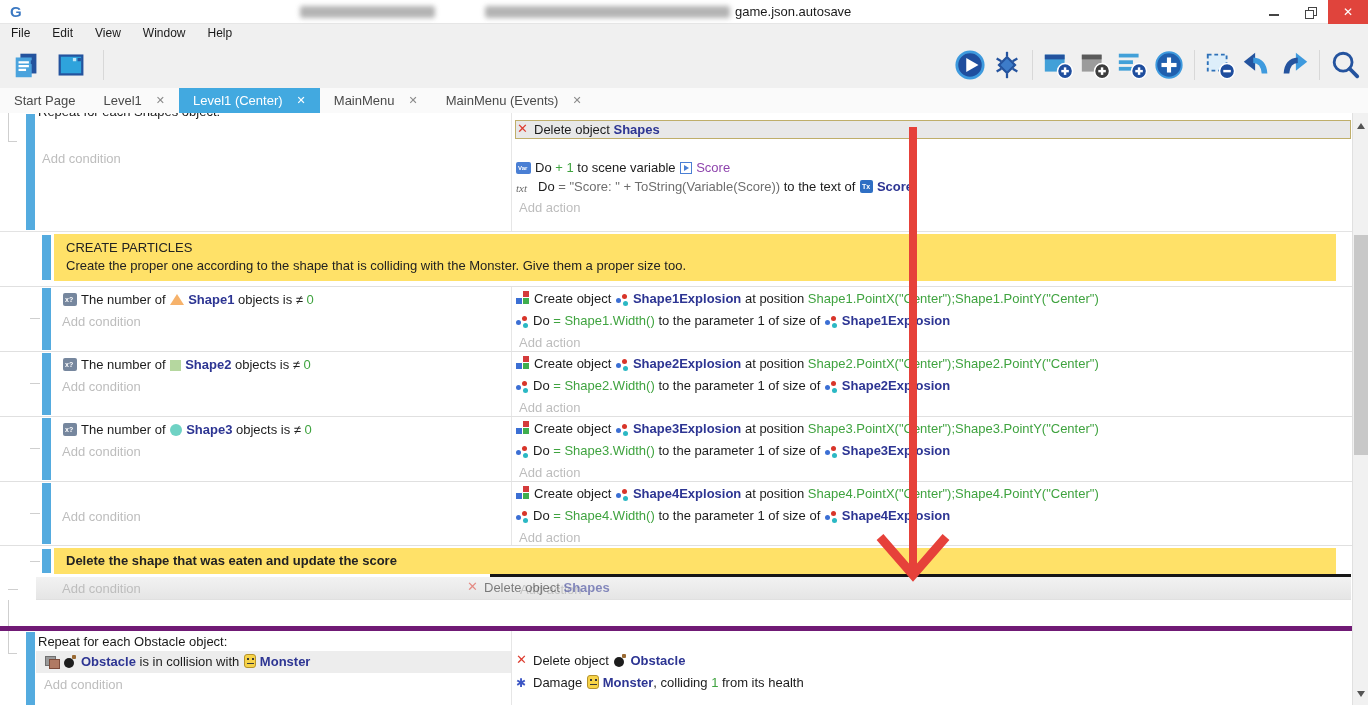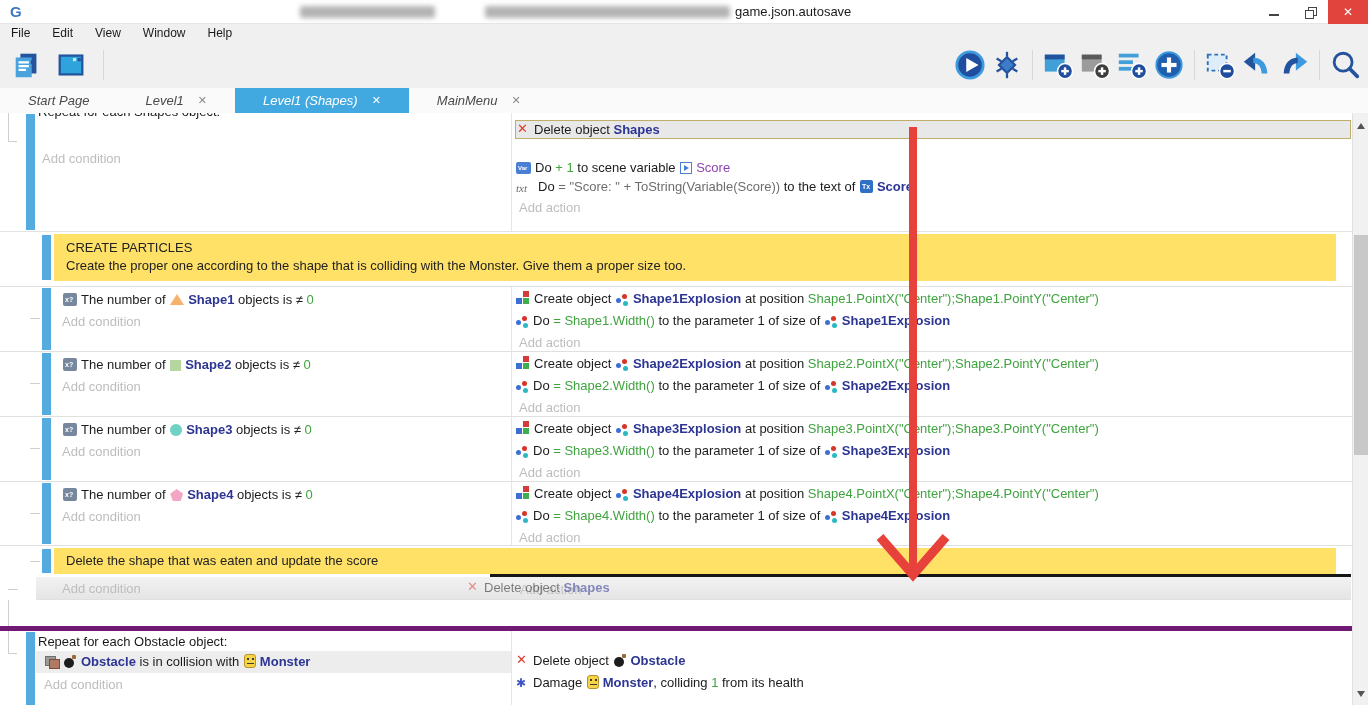--- a/index.html
+++ b/index.html
@@ -29,21 +29,21 @@
   .toolbar { position:relative; height:45px; background:#f0f0f0; }
   .tgroup { position:absolute; top:5px; display:flex; align-items:center; }
   .tgroup.left { left:10px; gap:10px; }
   .tgroup.right { right:6px; gap:3px; }
   .tbtn { width:34px; height:34px; display:flex; align-items:center; justify-content:center; }
   .tbtn svg { width:32px; height:32px; }
   .tsep { width:1px; height:30px; background:#d8d8d8; margin:0 5px; }
 
   
   .tabbar { height:25px; background:#fafafa; display:flex; align-items:stretch; }
-  .tab { display:flex; align-items:center; padding:0 28px; font-size:13px; color:#4a4a4a;font-style:italic; }
+  .tab { display:flex; align-items:center; padding:0 14px; font-size:13px; color:#4a4a4a; }
   .tab.active { background:var(--accent,#42a9e0); color:#fff; }
   .tab-x { margin-left:14px; font-size:11px; color:#8a8a8a; }
   .tab.active .tab-x { color:#fff; }
   .tab-x::before { content:"✕"; }
 
   
   .sheet { position:relative; height:592px; background:#fff; overflow:hidden; }
   .blockpos { position:absolute; left:0; right:0; }
   .ev-bar { position:absolute; left:26px; top:1px; bottom:1px; width:9px; background:var(--event-bar,#54abdf); }
   .ev-bar.sub { left:42px; }
@@ -261,25 +261,29 @@
 
   <div class="tabbar">
     <div class="tab">
         <span>Start Page</span>
       </div>
     <div class="tab">
         <span>Level1</span>
         <span class="tab-x"></span>
       </div>
     <div class="tab active">
-        <span>Level1 (Shapes)</span>
+        <span>Level1 (Center)</span>
         <span class="tab-x"></span>
       </div>
     <div class="tab">
         <span>MainMenu</span>
+        <span class="tab-x"></span>
+      </div>
+    <div class="tab">
+        <span>MainMenu (Events)</span>
         <span class="tab-x"></span>
       </div>
   </div>
 
   <div class="sheet">
 
     <div class="fold" style="left:8px;top:0;width:1px;height:28px"></div>
     <div class="fold" style="left:8px;top:28px;width:9px;height:1px"></div>
     <div class="fold" style="left:30px;top:205px;width:10px;height:1px"></div>
     <div class="fold" style="left:30px;top:270px;width:10px;height:1px"></div>
@@ -335,31 +339,30 @@
       <div class="row" style="left:62px;top:4px"><span class="seg-icon i-instance-count"></span><span class="seg k-p">The number of </span><span class="seg-icon i-shape3-circle"></span><span class="seg k-o">Shape3</span><span class="seg k-p"> objects is ≠ </span><span class="seg k-g">0</span></div>
       <div class="row addlink" style="left:62px;top:26px">Add condition</div>
       <div class="row act" style="left:515px;top:3px"><span class="seg-icon i-create-object"></span><span class="seg k-p">Create object </span><span class="seg-icon i-particles"></span><span class="seg k-o">Shape3Explosion</span><span class="seg k-p"> at position </span><span class="seg k-g">Shape3.PointX("Center");Shape3.PointY("Center")</span></div>
       <div class="row act" style="left:515px;top:25px"><span class="seg-icon i-particles"></span><span class="seg k-p">Do </span><span class="seg k-g">= Shape3.Width()</span><span class="seg k-p"> to the parameter 1 of size of </span><span class="seg-icon i-particles"></span><span class="seg k-o">Shape3Explosion</span></div>
       <div class="row addlink" style="left:519px;top:47px">Add action</div>
     </div>
 
     <div class="blockpos" style="top:368px;height:65px;border-top:1px solid #e0e0e0;border-bottom:1px solid #e0e0e0">
       <div class="ev-bar sub"></div>
       <div class="divider"></div>
-      <div class="row" style="left:62px;top:4px"><span class="seg-icon i-instance-count"></span><span class="seg k-p">The number of </span><span class="seg-icon i-shape4-pentagon"></span><span class="seg k-o">Shape4</span><span class="seg k-p"> objects is ≠ </span><span class="seg k-g">0</span></div>
       <div class="row addlink" style="left:62px;top:26px">Add condition</div>
       <div class="row act" style="left:515px;top:3px"><span class="seg-icon i-create-object"></span><span class="seg k-p">Create object </span><span class="seg-icon i-particles"></span><span class="seg k-o">Shape4Explosion</span><span class="seg k-p"> at position </span><span class="seg k-g">Shape4.PointX("Center");Shape4.PointY("Center")</span></div>
       <div class="row act" style="left:515px;top:25px"><span class="seg-icon i-particles"></span><span class="seg k-p">Do </span><span class="seg k-g">= Shape4.Width()</span><span class="seg k-p"> to the parameter 1 of size of </span><span class="seg-icon i-particles"></span><span class="seg k-o">Shape4Explosion</span></div>
       <div class="row addlink" style="left:519px;top:47px">Add action</div>
     </div>
 
     <div class="blockpos" style="top:435px;height:26px">
       <div class="ev-bar sub"></div>
       <div class="comment" style="top:0;height:26px">
-        <div class="c-title" style="top:5px;font-weight:normal">Delete the shape that was eaten and update the score</div>
+        <div class="c-title" style="top:5px;font-weight:bold">Delete the shape that was eaten and update the score</div>
       </div>
     </div>
 
     <div class="blackline"></div>
     <div class="ghost-row">
       <div class="row addlink" style="left:26px;top:3px">Add condition</div>
       <div class="row addlink" style="left:484px;top:4px;color:#c4c4c4">Add action</div>
       <div class="row ghost-seg" style="left:430px;top:2px"><span class="seg-icon i-delete-cross"></span><span class="seg k-p">Delete object </span><span class="seg k-o">Shapes</span></div>
     </div>
 

